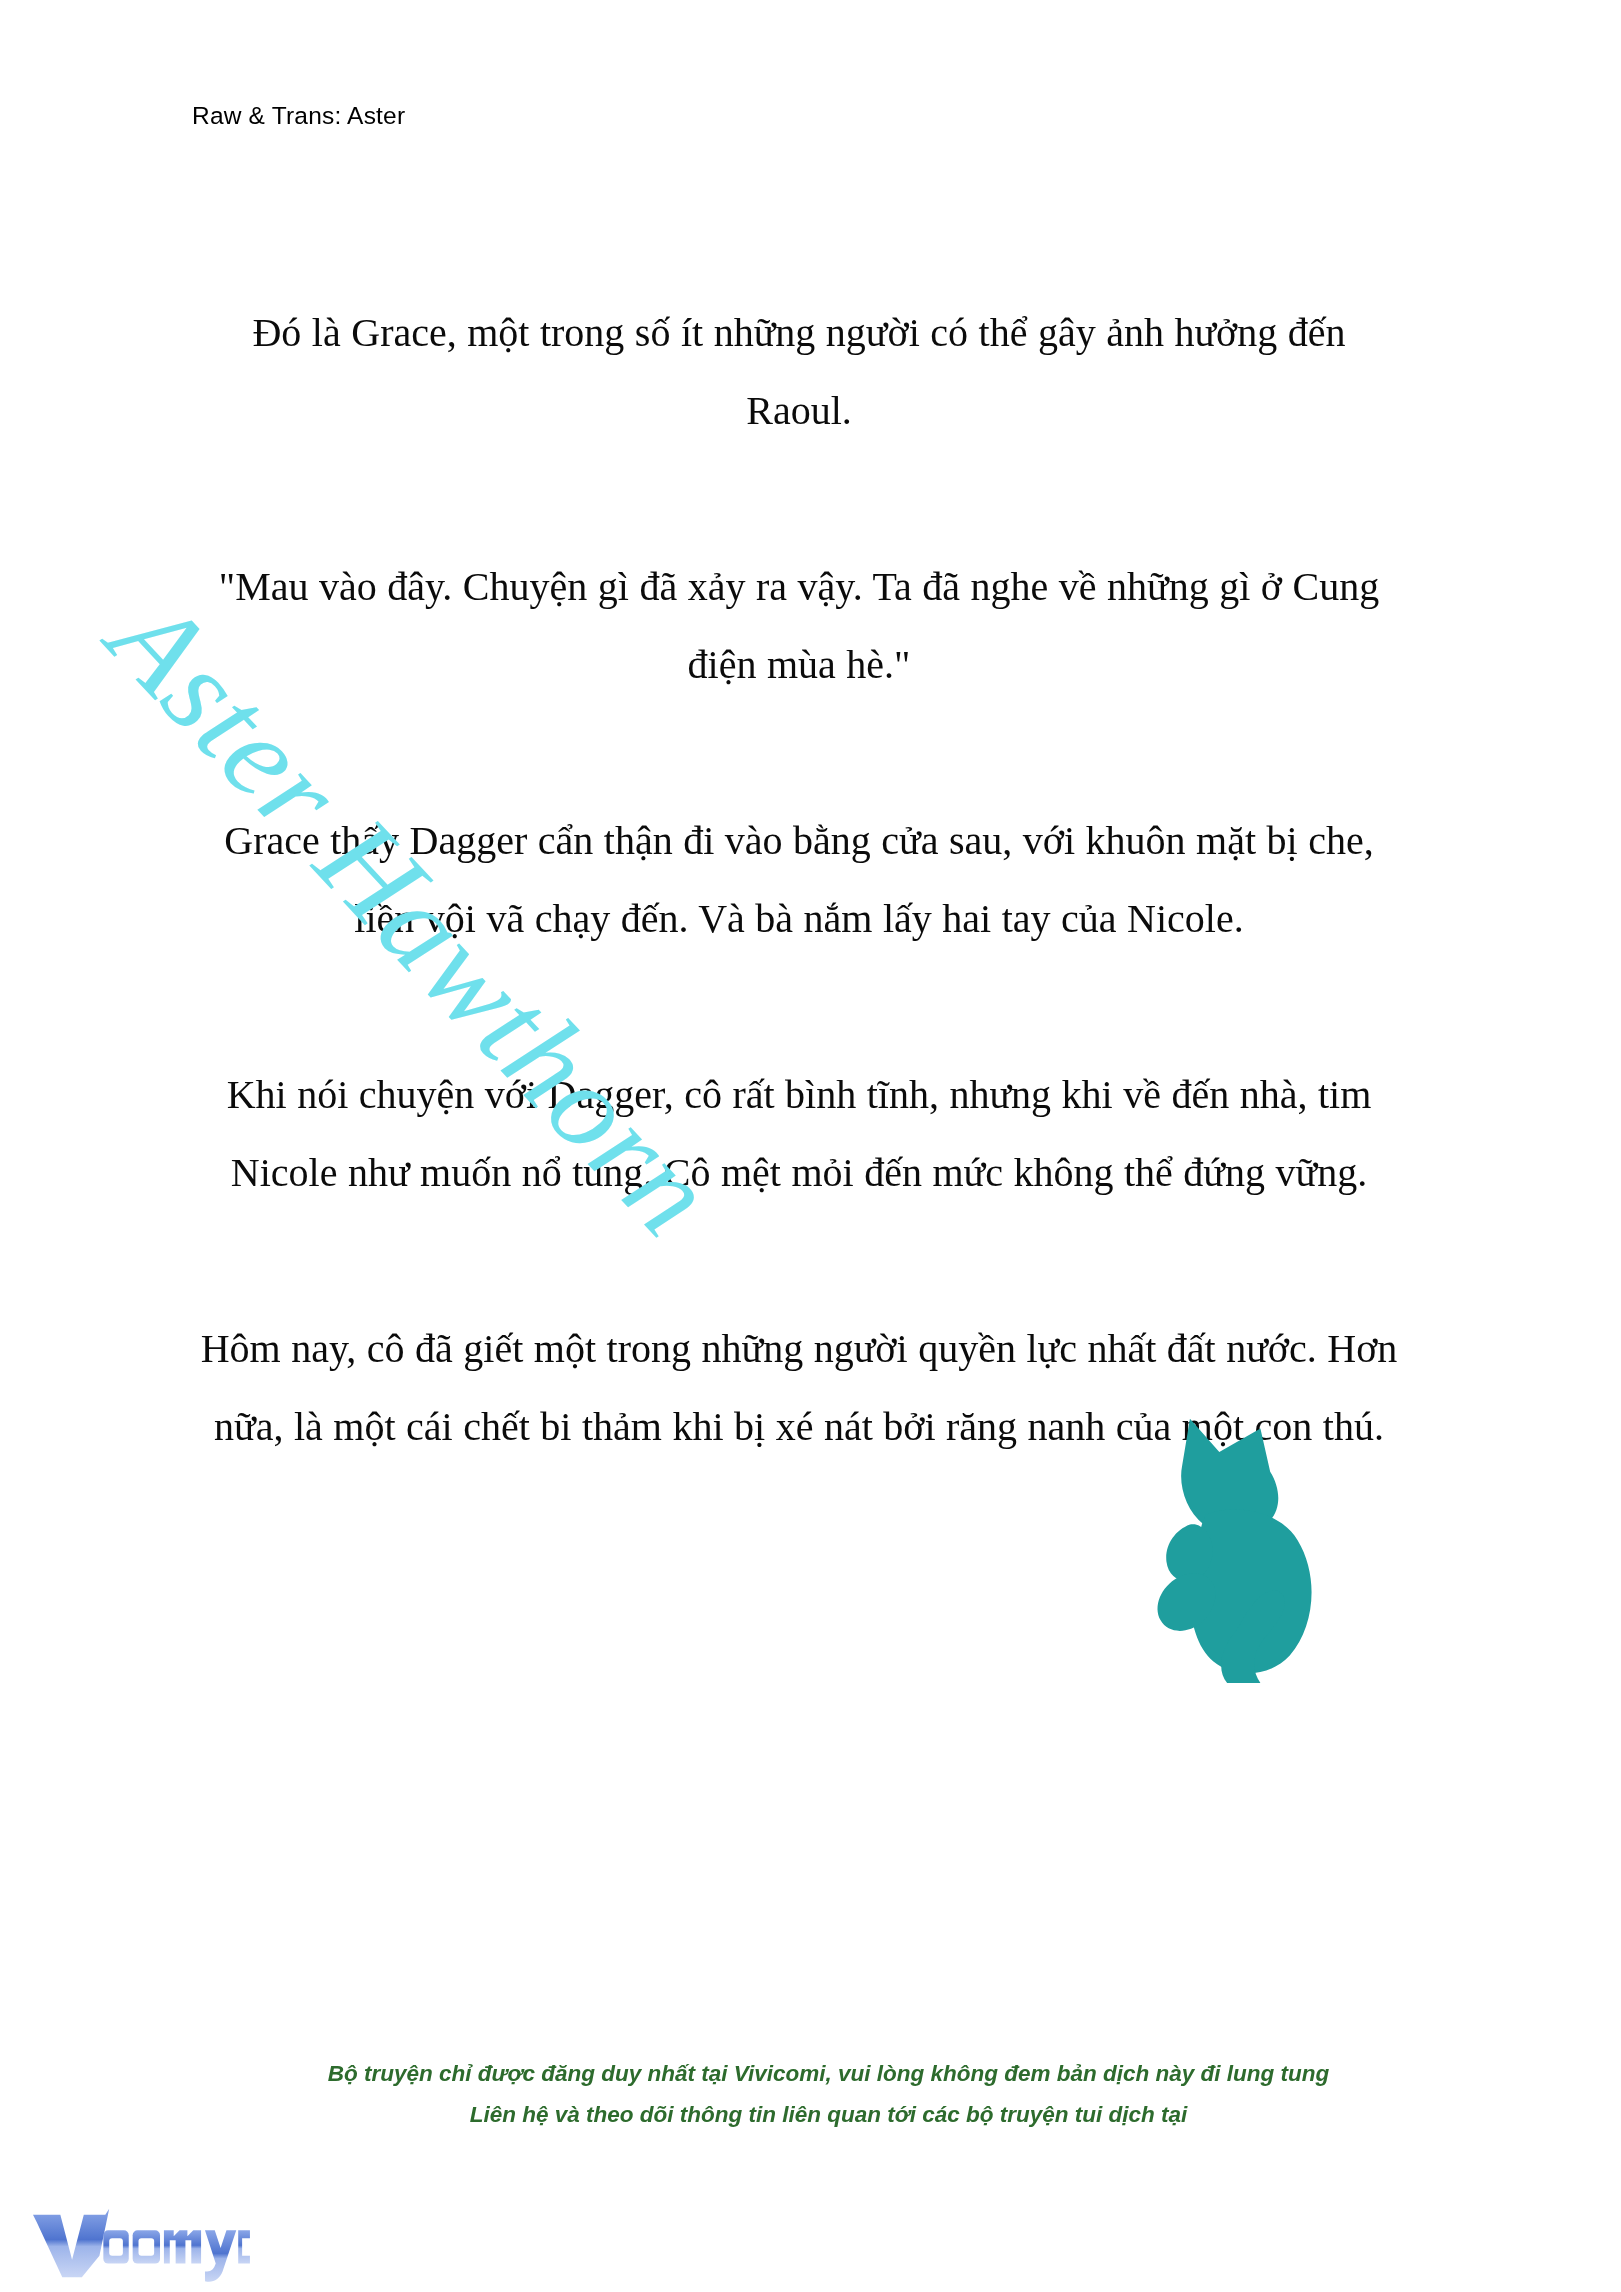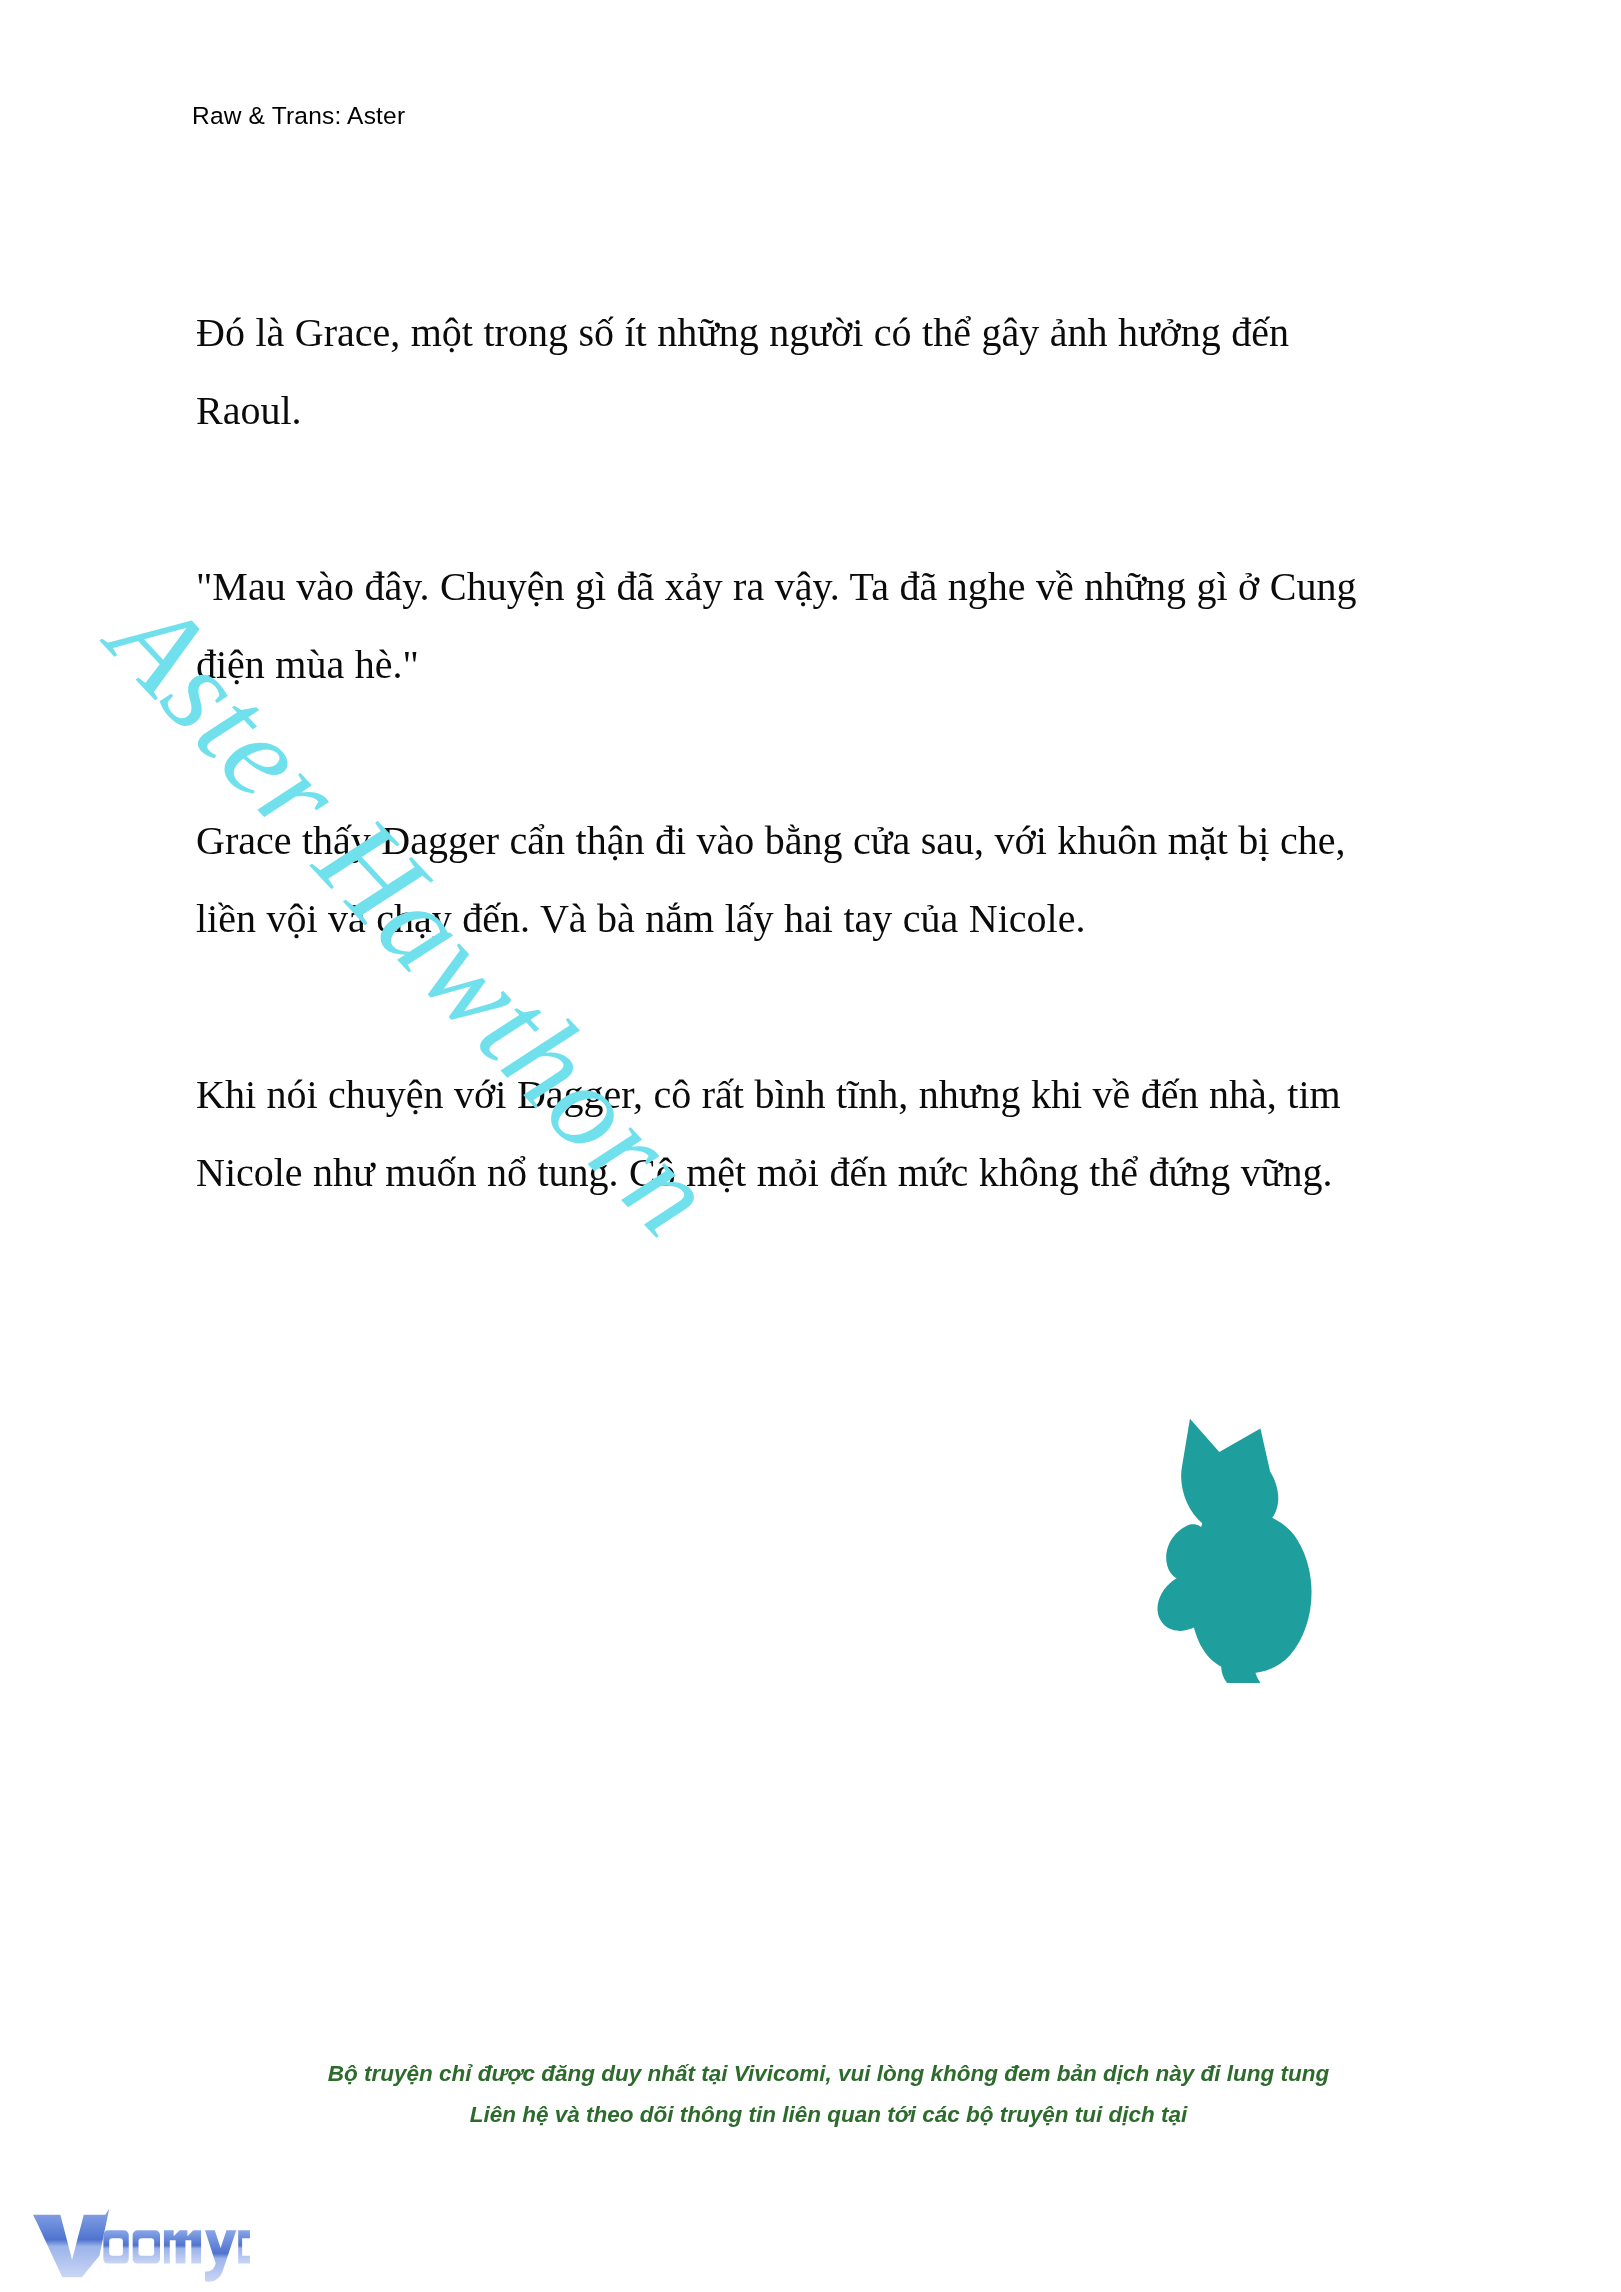--- a/index.html
+++ b/index.html
@@ -37,21 +37,21 @@
     left: 196px;
     top: 294px;
     width: 1206px;
   }
   .para {
     font-family: "Liberation Serif", "DejaVu Serif", serif;
     font-size: 40px;
     line-height: 78px;
     color: #0b0b0b;
     margin: 0 0 76px 0;
-    text-align: left;
+    text-align: center;
     word-spacing: 0.5px;
   }
   .para:last-child { margin-bottom: 0; }
   .p-gap-lg { margin-bottom: 98px; }
 
   
   .watermark {
     position: absolute;
     left: 147px;
     top: 510px;
@@ -114,20 +114,21 @@
 
 <div class="page">
 
   <div class="header">Raw &amp; Trans: Aster</div>
 
   <div class="body-col">
     <p class="para p-gap-lg">Đó là Grace, một trong số ít những người có thể gây ảnh hưởng đến Raoul.</p>
     <p class="para p-gap-lg">"Mau vào đây. Chuyện gì đã xảy ra vậy. Ta đã nghe về những gì ở Cung điện mùa hè."</p>
     <p class="para p-gap-lg">Grace thấy Dagger cẩn thận đi vào bằng cửa sau, với khuôn mặt bị che, liền vội vã chạy đến. Và bà nắm lấy hai tay của Nicole.</p>
     <p class="para p-gap-lg">Khi nói chuyện với Dagger, cô rất bình tĩnh, nhưng khi về đến nhà, tim Nicole như muốn nổ tung. Cô mệt mỏi đến mức không thể đứng vững.</p>
+    <p class="para">Hôm nay, cô đã giết một trong những người quyền lực nhất đất nước. Hơn nữa, là một cái chết bi thảm khi bị xé nát bởi răng nanh của một con thú.</p>
   </div>
 
   <div class="watermark">
     <div class="watermark-text">Aster Hawthorn</div>
   </div>
 
   <div class="cat">
     <svg viewBox="0 0 250 280" width="245" height="274" xmlns="http://www.w3.org/2000/svg">
       <g fill="#1f9e9e">
 

